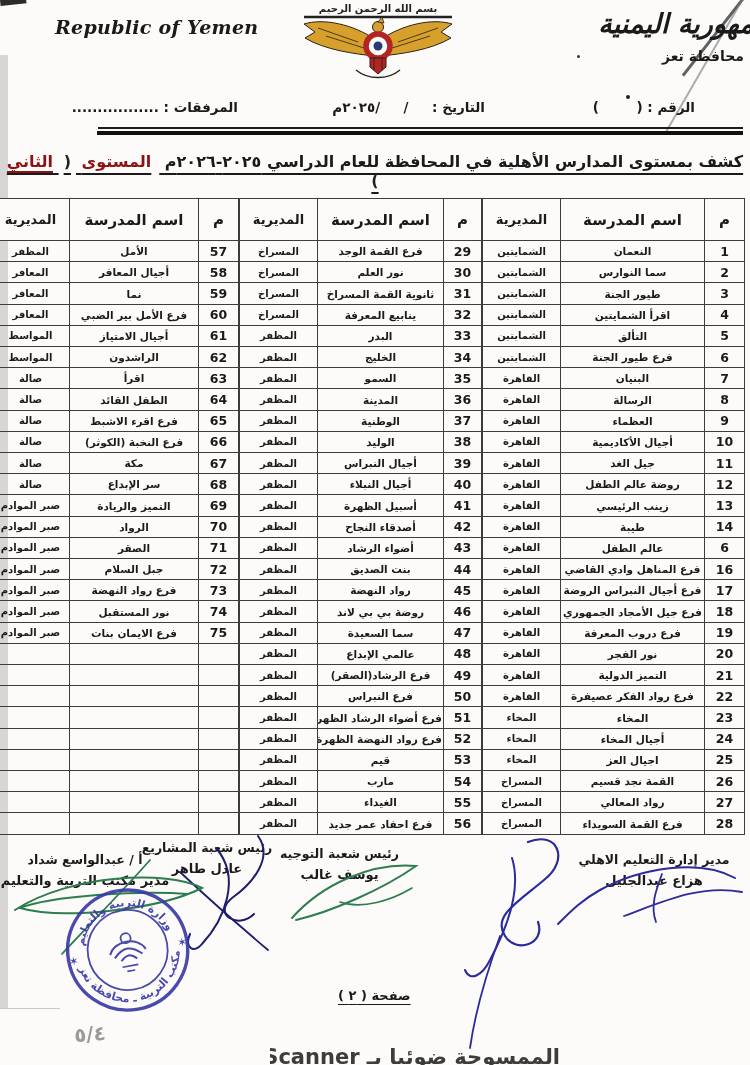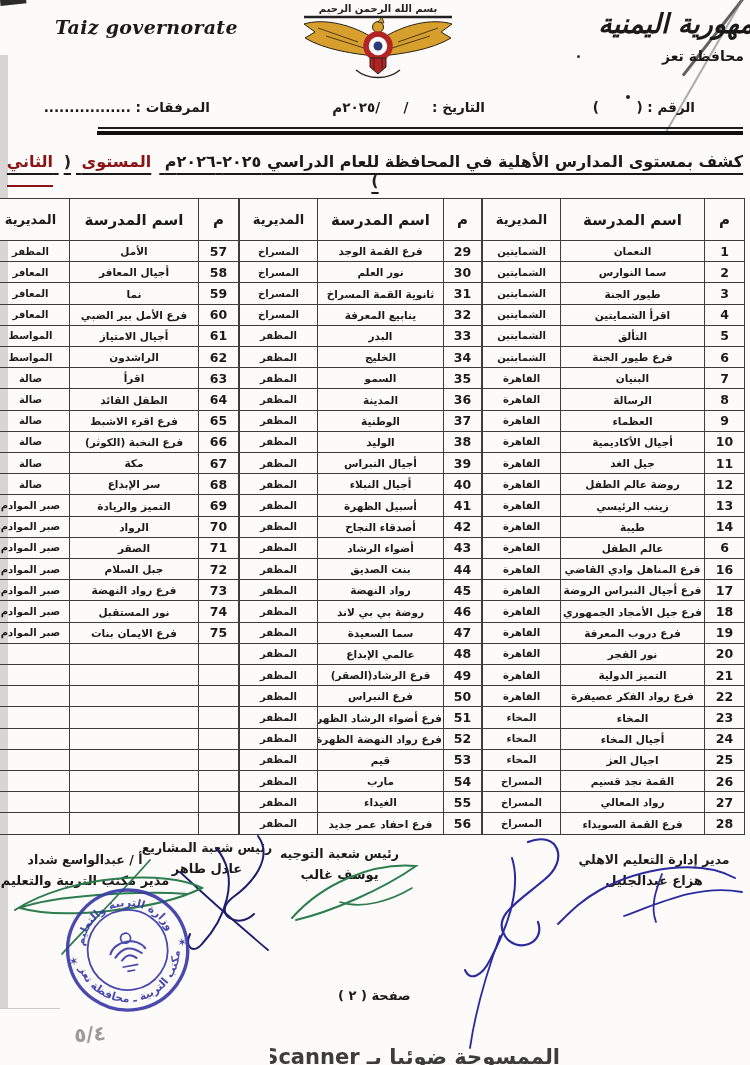--- a/index.html
+++ b/index.html
@@ -16,31 +16,31 @@
   .lh-en{position:absolute;left:55px;top:14px;font-family:"DejaVu Serif",serif;font-style:italic;font-weight:bold;
          font-size:19px;line-height:1.45;letter-spacing:.3px;}
   .lh-ar1{position:absolute;right:-38px;top:8px;font-size:27px;font-weight:bold;font-style:italic;direction:rtl;white-space:nowrap;}
   .lh-ar2{position:absolute;right:6px;top:48px;font-size:14px;font-weight:bold;direction:rtl;}
   .emblem{position:absolute;left:298px;top:0;}
   
   .meta{position:absolute;top:99px;left:0;width:100%;height:24px;font-weight:bold;font-size:13.5px;}
   .meta span{position:absolute;direction:rtl;white-space:pre;}
   .m-num{right:55px;}
   .m-date{right:265px;text-align:right;}
-  .m-att{right:540px;}
+  .m-att{right:512px;}
   
   .rule1{position:absolute;top:127px;left:98px;width:645px;height:1.6px;background:#1c1c1c;}
   .rule2{position:absolute;top:131px;left:97px;width:646px;height:4px;background:#101010;}
   
   .title{position:absolute;top:152px;left:0;width:100%;text-align:center;direction:rtl;font-weight:bold;font-size:16px;}
   .title .tu{text-decoration:underline;text-underline-offset:6px;text-decoration-thickness:1.5px;}
   .t-red{color:#8d1216;}
   .t-level{margin-right:8px;}
   .t-paren{color:#222;margin:0 5px;}
-  .t-val{color:#8d1216;border-bottom:2px solid #8d1216;padding-bottom:14px;text-align:center;}
+  .t-val{color:#8d1216;border-bottom:2px solid #8d1216;padding-bottom:0;text-align:center;}
   
   .table-wrap{position:absolute;top:198px;left:15px;width:730px;height:637px;direction:rtl;display:flex;}
   table.gtable{border-collapse:collapse;table-layout:fixed;height:637px;}
   .gtable th,.gtable td{border:1px solid #3d3d3d;text-align:center;vertical-align:middle;padding:0 1px;overflow:hidden;white-space:nowrap;font-weight:bold;}
   .gtable th{height:41px;background:#fcfbf9;}
   .gtable td{height:20px;}
   .gtable th.col0{font-size:15px;}
   .gtable th.col1{font-size:15px;}
   .gtable th.col2{font-size:13px;}
   .gtable td.col0{font-size:12.5px;font-family:"DejaVu Sans",sans-serif;}
@@ -56,41 +56,41 @@
   .sig .sn{font-size:13px;margin-top:6px;}
   .sig1{left:565px;top:14px;width:178px;}
   .sig2{left:400px;top:10px;width:165px;}
   .sig3{left:262px;top:8px;width:155px;}
   .sig4{left:128px;top:2px;width:158px;}
   .sig5{left:0px;top:14px;width:170px;}
   .scribbles{position:absolute;top:830px;left:0;pointer-events:none;}
   .stamp{position:absolute;left:50px;top:886px;transform:rotate(-10deg);opacity:.92;}
   
   .pagenum{position:absolute;left:338px;top:988px;font-size:13px;font-weight:bold;direction:rtl;
-           text-underline-offset:4px;}
+           text-decoration:underline;text-underline-offset:4px;}
   .cam{position:absolute;left:270px;top:1040px;width:290px;height:25px;overflow:hidden;}
   .cam div{direction:rtl;font-size:21px;font-weight:bold;color:#3c3c3c;white-space:nowrap;line-height:34px;}
   .corner-note{position:absolute;left:74px;top:1022px;font-size:20px;color:#9b9b9b;transform:rotate(-5deg);font-weight:bold;}
   .band-line{position:absolute;left:0;top:1008px;width:60px;height:1px;background:#c9c9c7;}
 </style>
 </head>
 <body>
 
 <div class="page">
 
   <div class="edge-left"></div>
   <div class="corner-tl"></div>
   <div class="crease-a"></div>
   <div class="crease-b"></div>
   <div class="speck1"></div>
   <div class="speck2"></div>
   <div class="band-line"></div>
 
   <div class="lh-en">
-    <div>Taiz governorate</div>
+    <div>Republic of Yemen</div>
   </div>
   <div class="lh-ar1">الجمهورية اليمنية</div>
   <div class="lh-ar2">محافظة تعز</div>
 
   <svg class="emblem" width="160" height="96" viewBox="0 0 160 96">
     <text x="80" y="12" text-anchor="middle" font-size="10" font-weight="bold" fill="#222">بسم الله الرحمن الرحيم</text>
     <path d="M6 17 H154" stroke="#222" stroke-width="2.4"></path>
 
     <path d="M78,40 C55,24 25,18 6,24 L17,32 L7,38 C27,50 57,54 77,56 Z" fill="#d79f2b" stroke="#2a2118" stroke-width="1"></path>
     <path d="M82,40 C105,24 135,18 154,24 L143,32 L153,38 C133,50 103,54 83,56 Z" fill="#d79f2b" stroke="#2a2118" stroke-width="1"></path>

